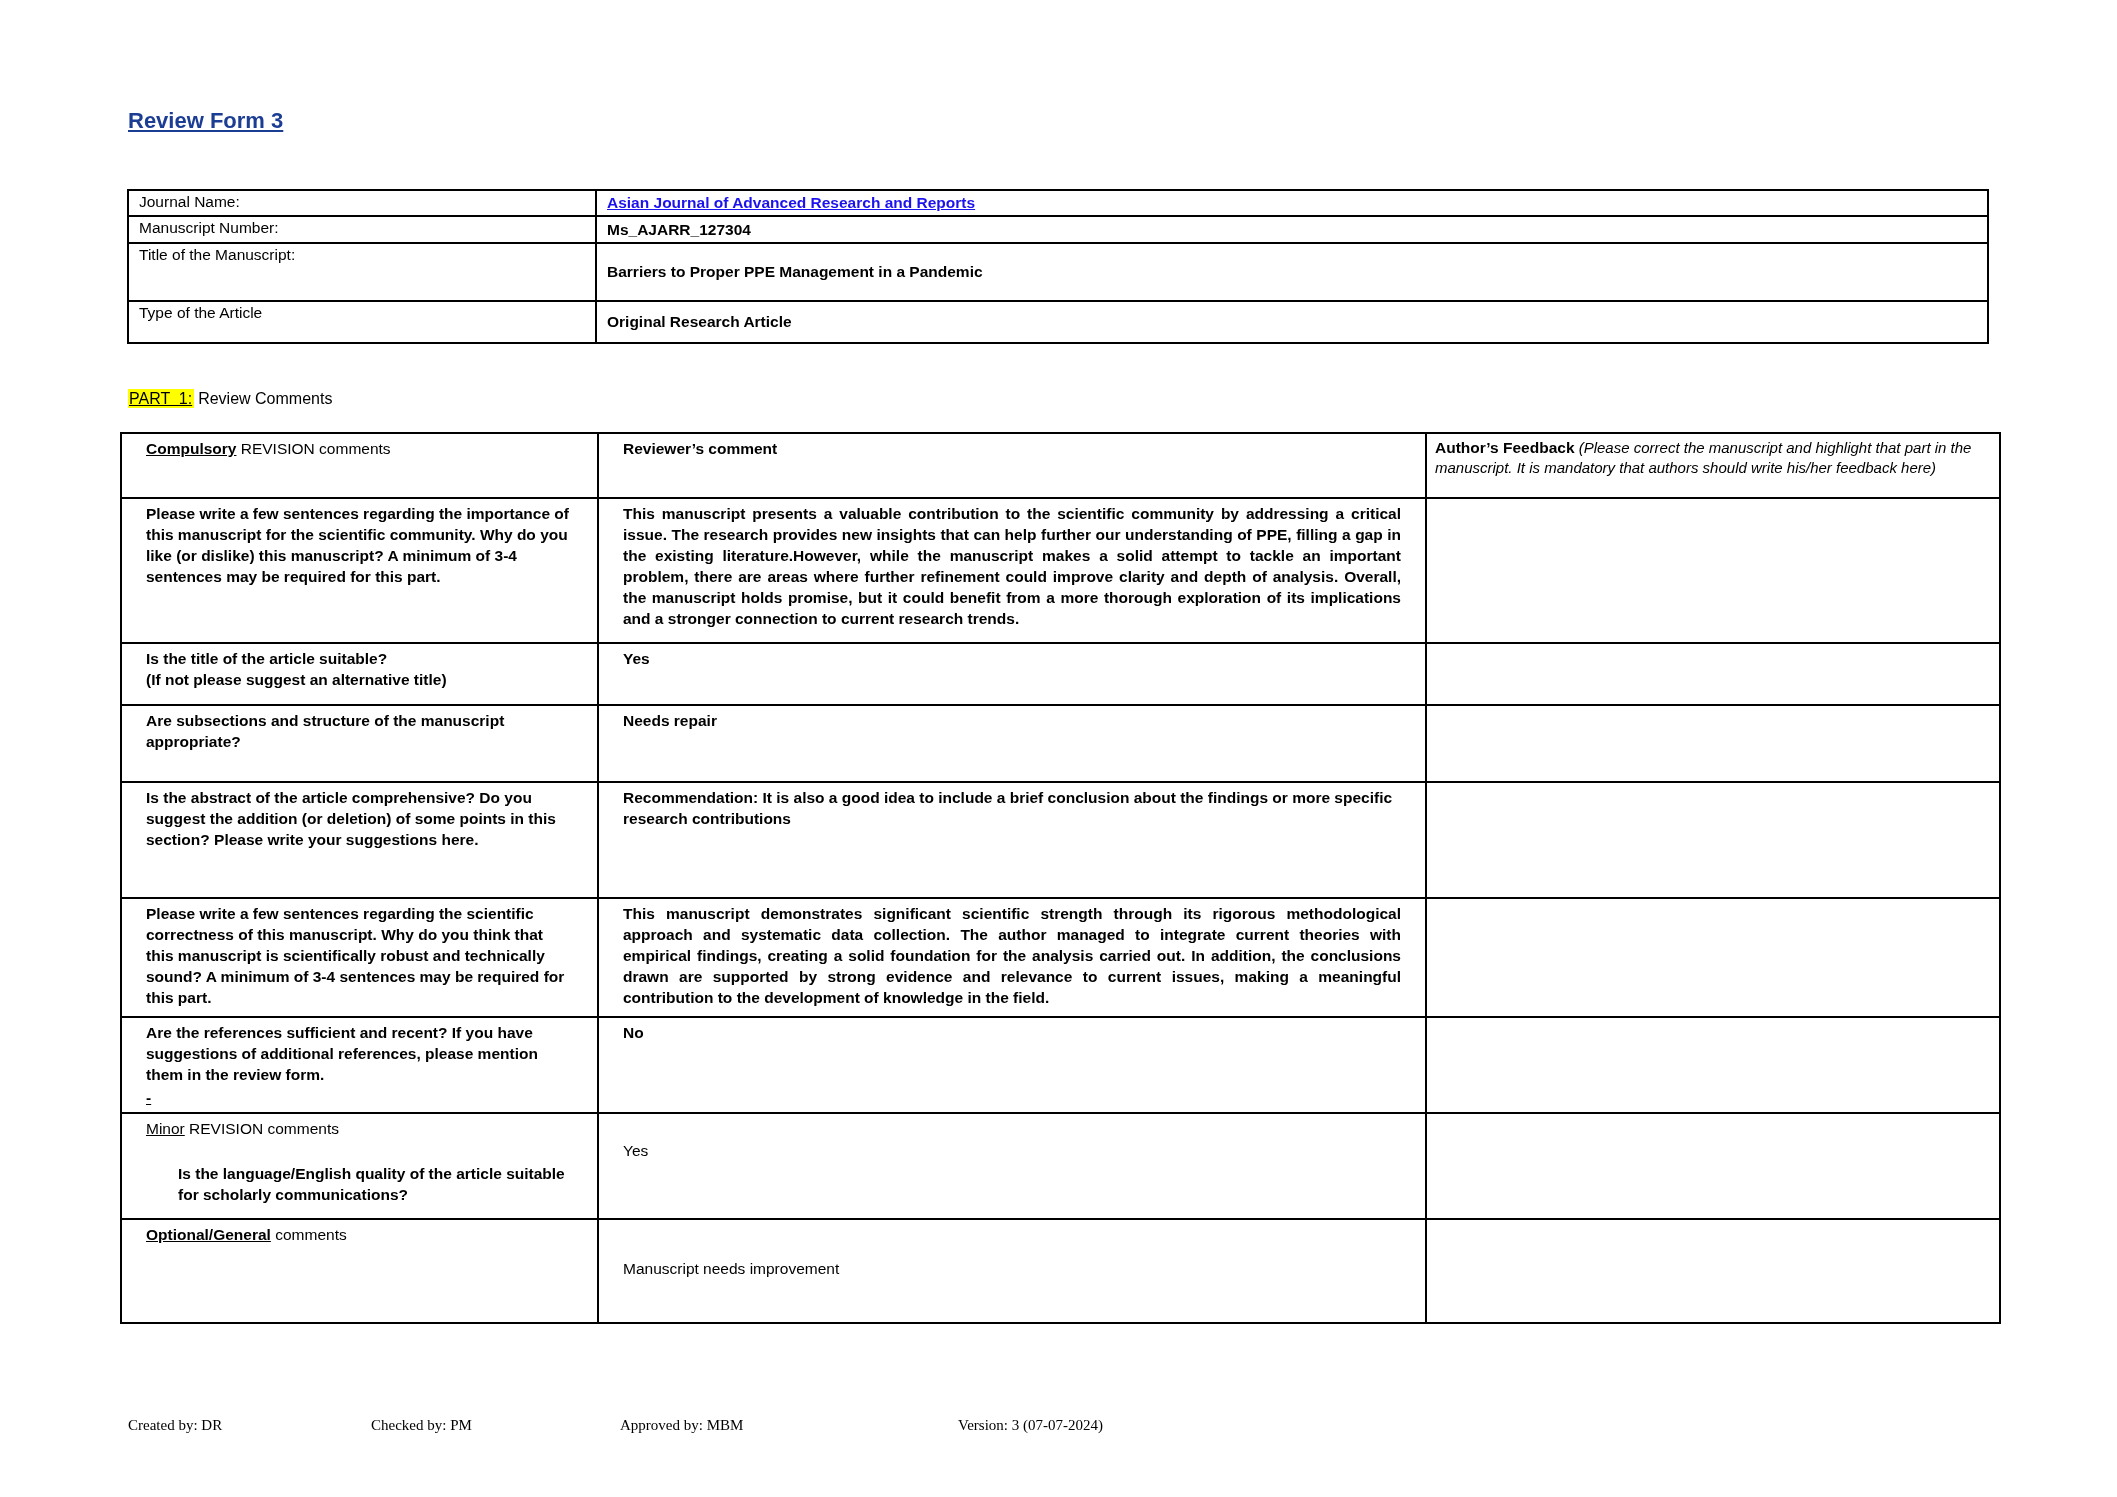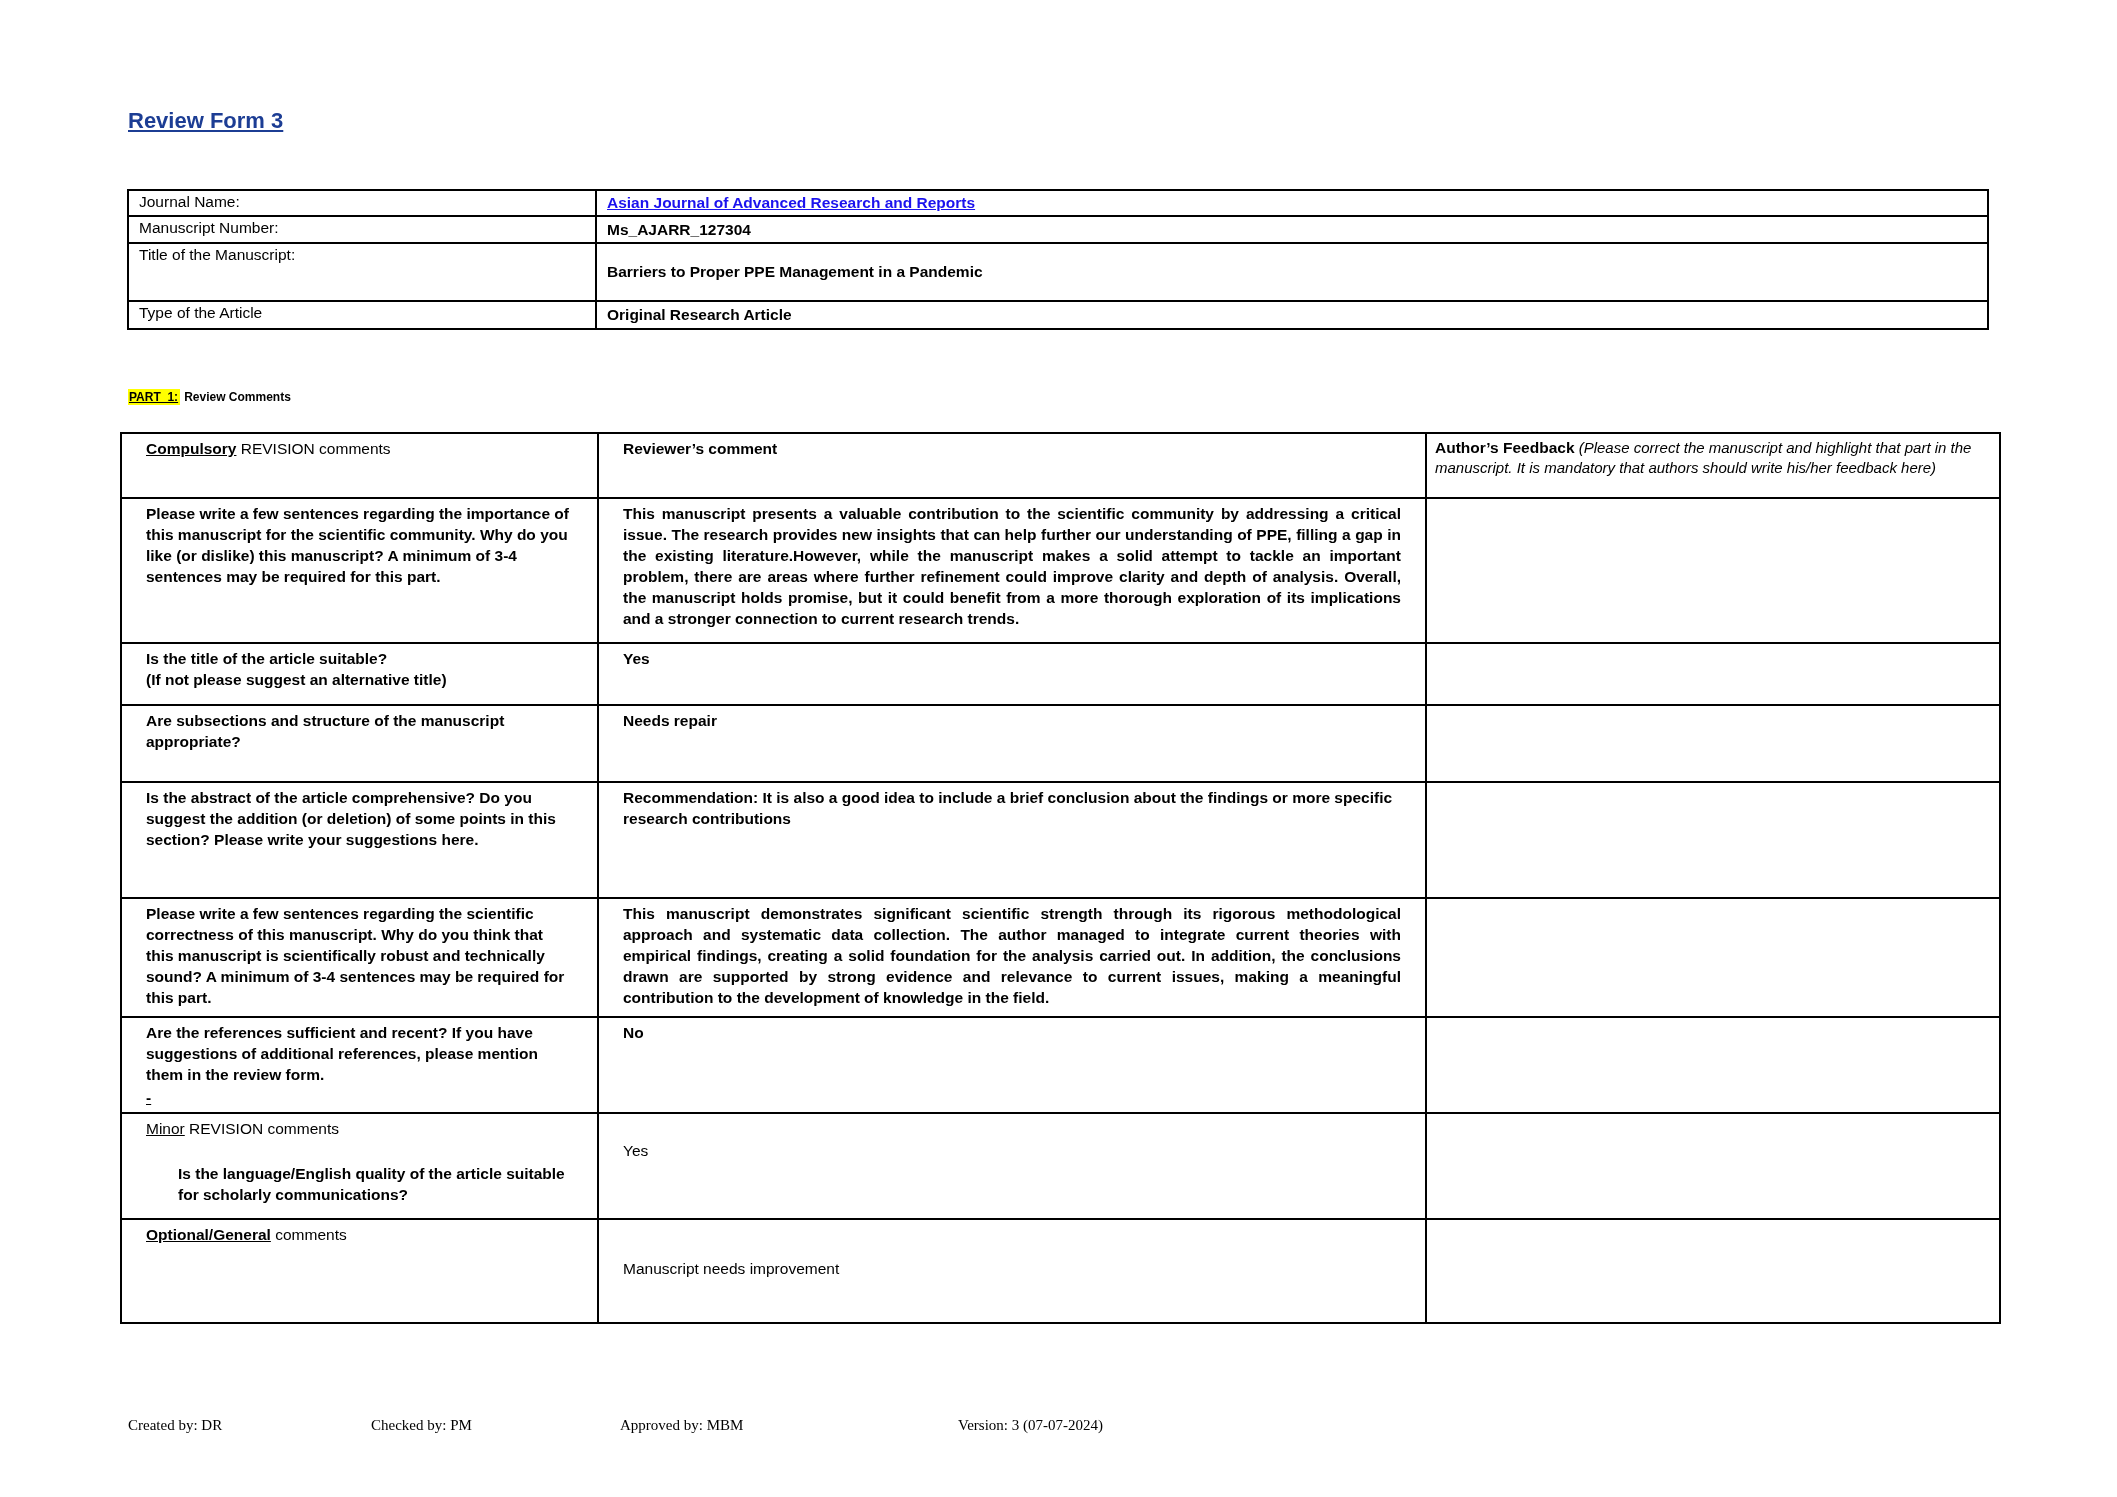--- a/index.html
+++ b/index.html
@@ -11,21 +11,21 @@
 
   
   table.meta{position:absolute;left:127px;top:189px;width:1862px;
              border-collapse:collapse;table-layout:fixed;}
   table.meta td{border:2px solid #000;font-size:15.5px;padding:2px 10px;background:#fff;}
   table.meta td.lbl{vertical-align:top;font-weight:normal;}
   table.meta td.val{vertical-align:middle;font-weight:bold;}
   a.jlink{color:#1b12ee;font-weight:bold;text-decoration:underline;cursor:pointer;}
 
   
-  .part1{position:absolute;left:128px;top:390px;font-size:12px;font-weight:bold;}
+  .part1{position:absolute;left:128px;top:390px;font-size:16px;font-weight:normal;}
   .part1 .badge{background:#ffff00;white-space:pre;text-decoration:underline;padding:1px 2px 1px 1px;}
   .part1 .ptitle{margin-left:4px;}
 
   
   table.review{position:absolute;left:120px;top:432px;width:1879px;
                border-collapse:collapse;table-layout:fixed;}
   table.review td{border:2px solid #000;font-size:15.5px;vertical-align:top;
                   line-height:21px;background:#fff;padding:4px 24px;}
   td.hdr{font-weight:normal;padding:4px 8px;}
   td.hdr .cu{font-weight:bold;text-decoration:underline;}
@@ -75,21 +75,21 @@
       </td>
     </tr>
     <tr style="height:27px">
       <td class="lbl">Manuscript Number:</td>
       <td class="val">Ms_AJARR_127304</td>
     </tr>
     <tr style="height:58px">
       <td class="lbl">Title of the Manuscript:</td>
       <td class="val">Barriers to Proper PPE Management in a Pandemic</td>
     </tr>
-    <tr style="height:28px">
+    <tr style="height:42px">
       <td class="lbl">Type of the Article</td>
       <td class="val">Original Research Article</td>
     </tr>
   </tbody>
     </table>
 
   <div class="part1">
     <span class="badge">PART  1:</span><span class="ptitle">Review Comments</span>
   </div>
 

